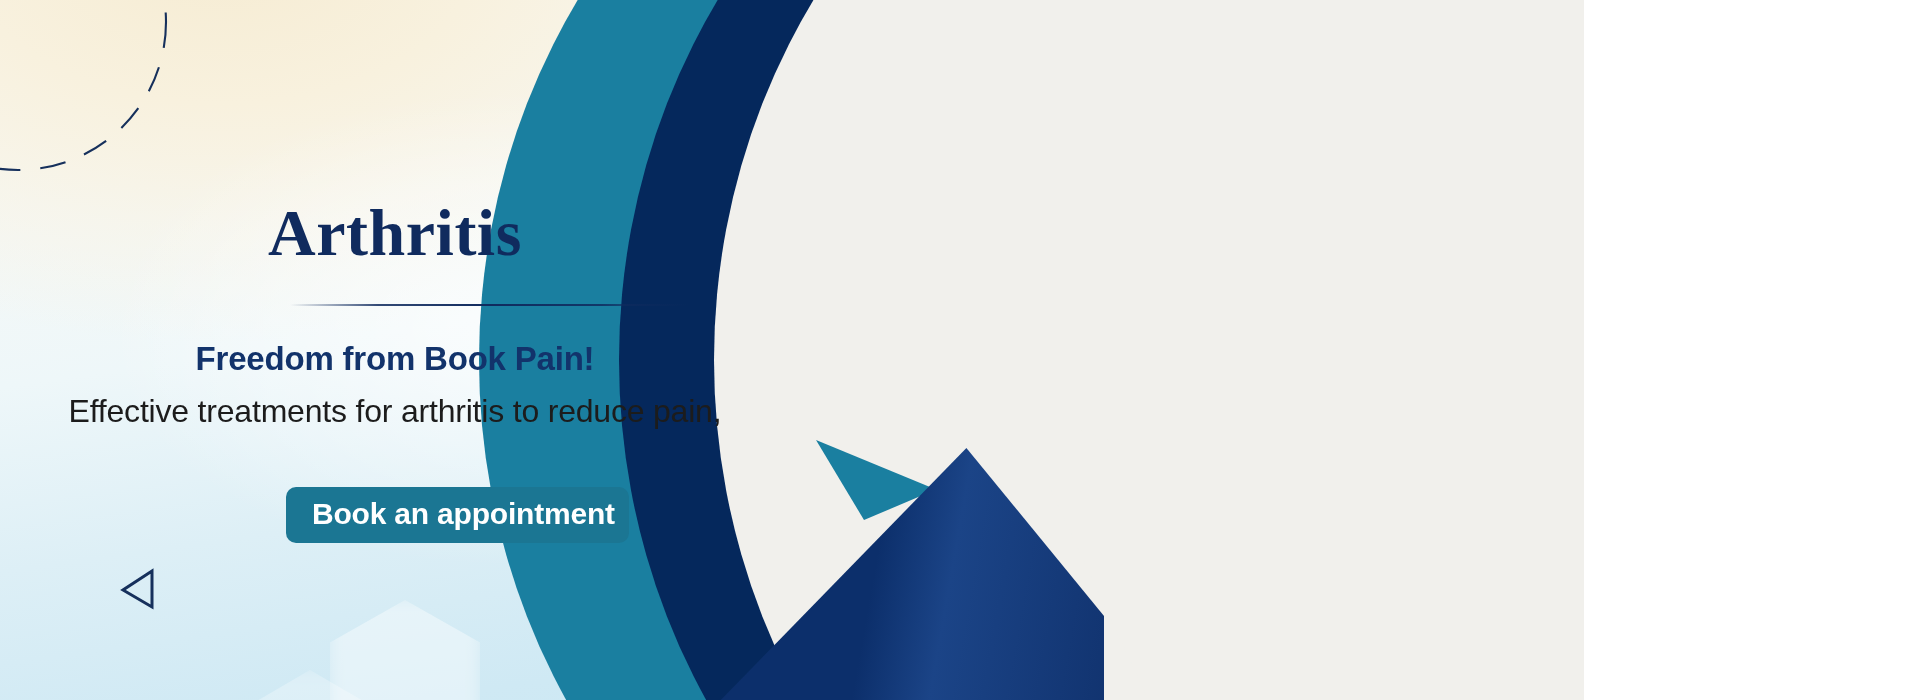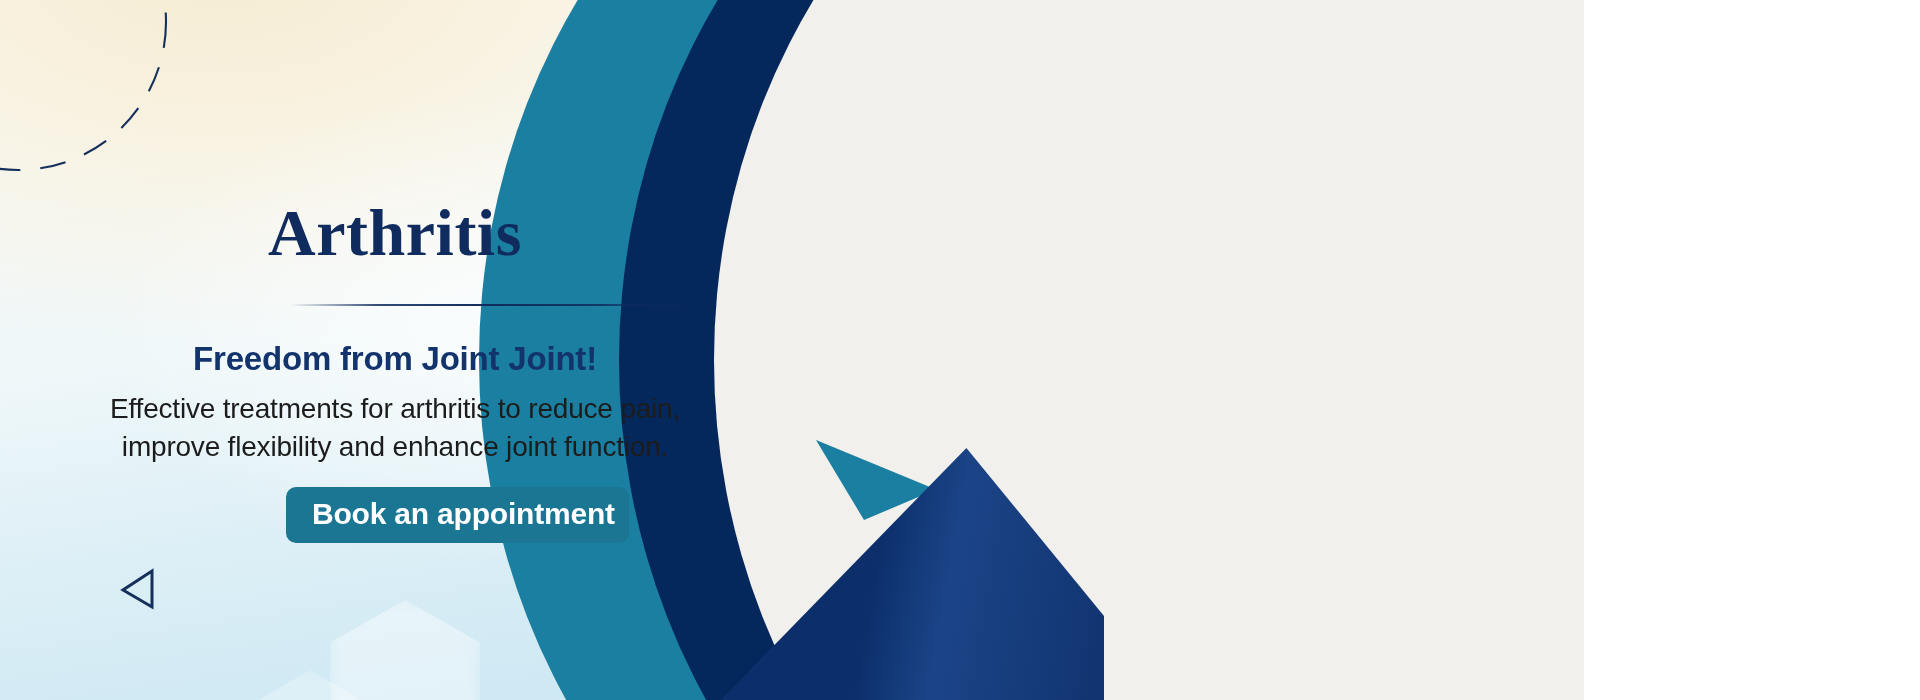--- a/index.html
+++ b/index.html
@@ -209,21 +209,21 @@
     font-size: 33px;
     line-height: 1.15;
     color: #12336b;
     letter-spacing: -0.2px;
   }
   .desc {
     position: absolute;
     left: 0; top: 390px;
     width: 790px;
     text-align: center;
-    font-size: 28px;
+    font-size: 32px;
     line-height: 1.35;
     color: #1c1c1c;
     letter-spacing: -0.2px;
   }
   .desc span { display: block; }
   .cta {
     position: absolute;
     left: 286px; top: 487px;
     padding: 12px 14px 14px 26px;
     background: #1b7693;
@@ -272,21 +272,20 @@
     <div class="arc arc-navy"></div>
     <div class="arc arc-white"></div>
     <div class="wedge-bottom-teal"></div>
     <div class="wedge-bottom"></div>
     <div class="stripe-bottom-white"></div>
   </div>
 
   <div class="content">
     <div class="title">Arthritis</div>
     <div class="divider"></div>
-    <div class="subtitle">Freedom from Joint Joint!</div>
+    <div class="subtitle">Freedom from Book Pain!</div>
     <div class="desc">
       <span>Effective treatments for arthritis to reduce pain,</span>
-      <span>improve flexibility and enhance joint function.</span>
     </div>
     <button class="cta">Book an appointment</button>
   </div>
 
 </div>
 
 </body></html>

